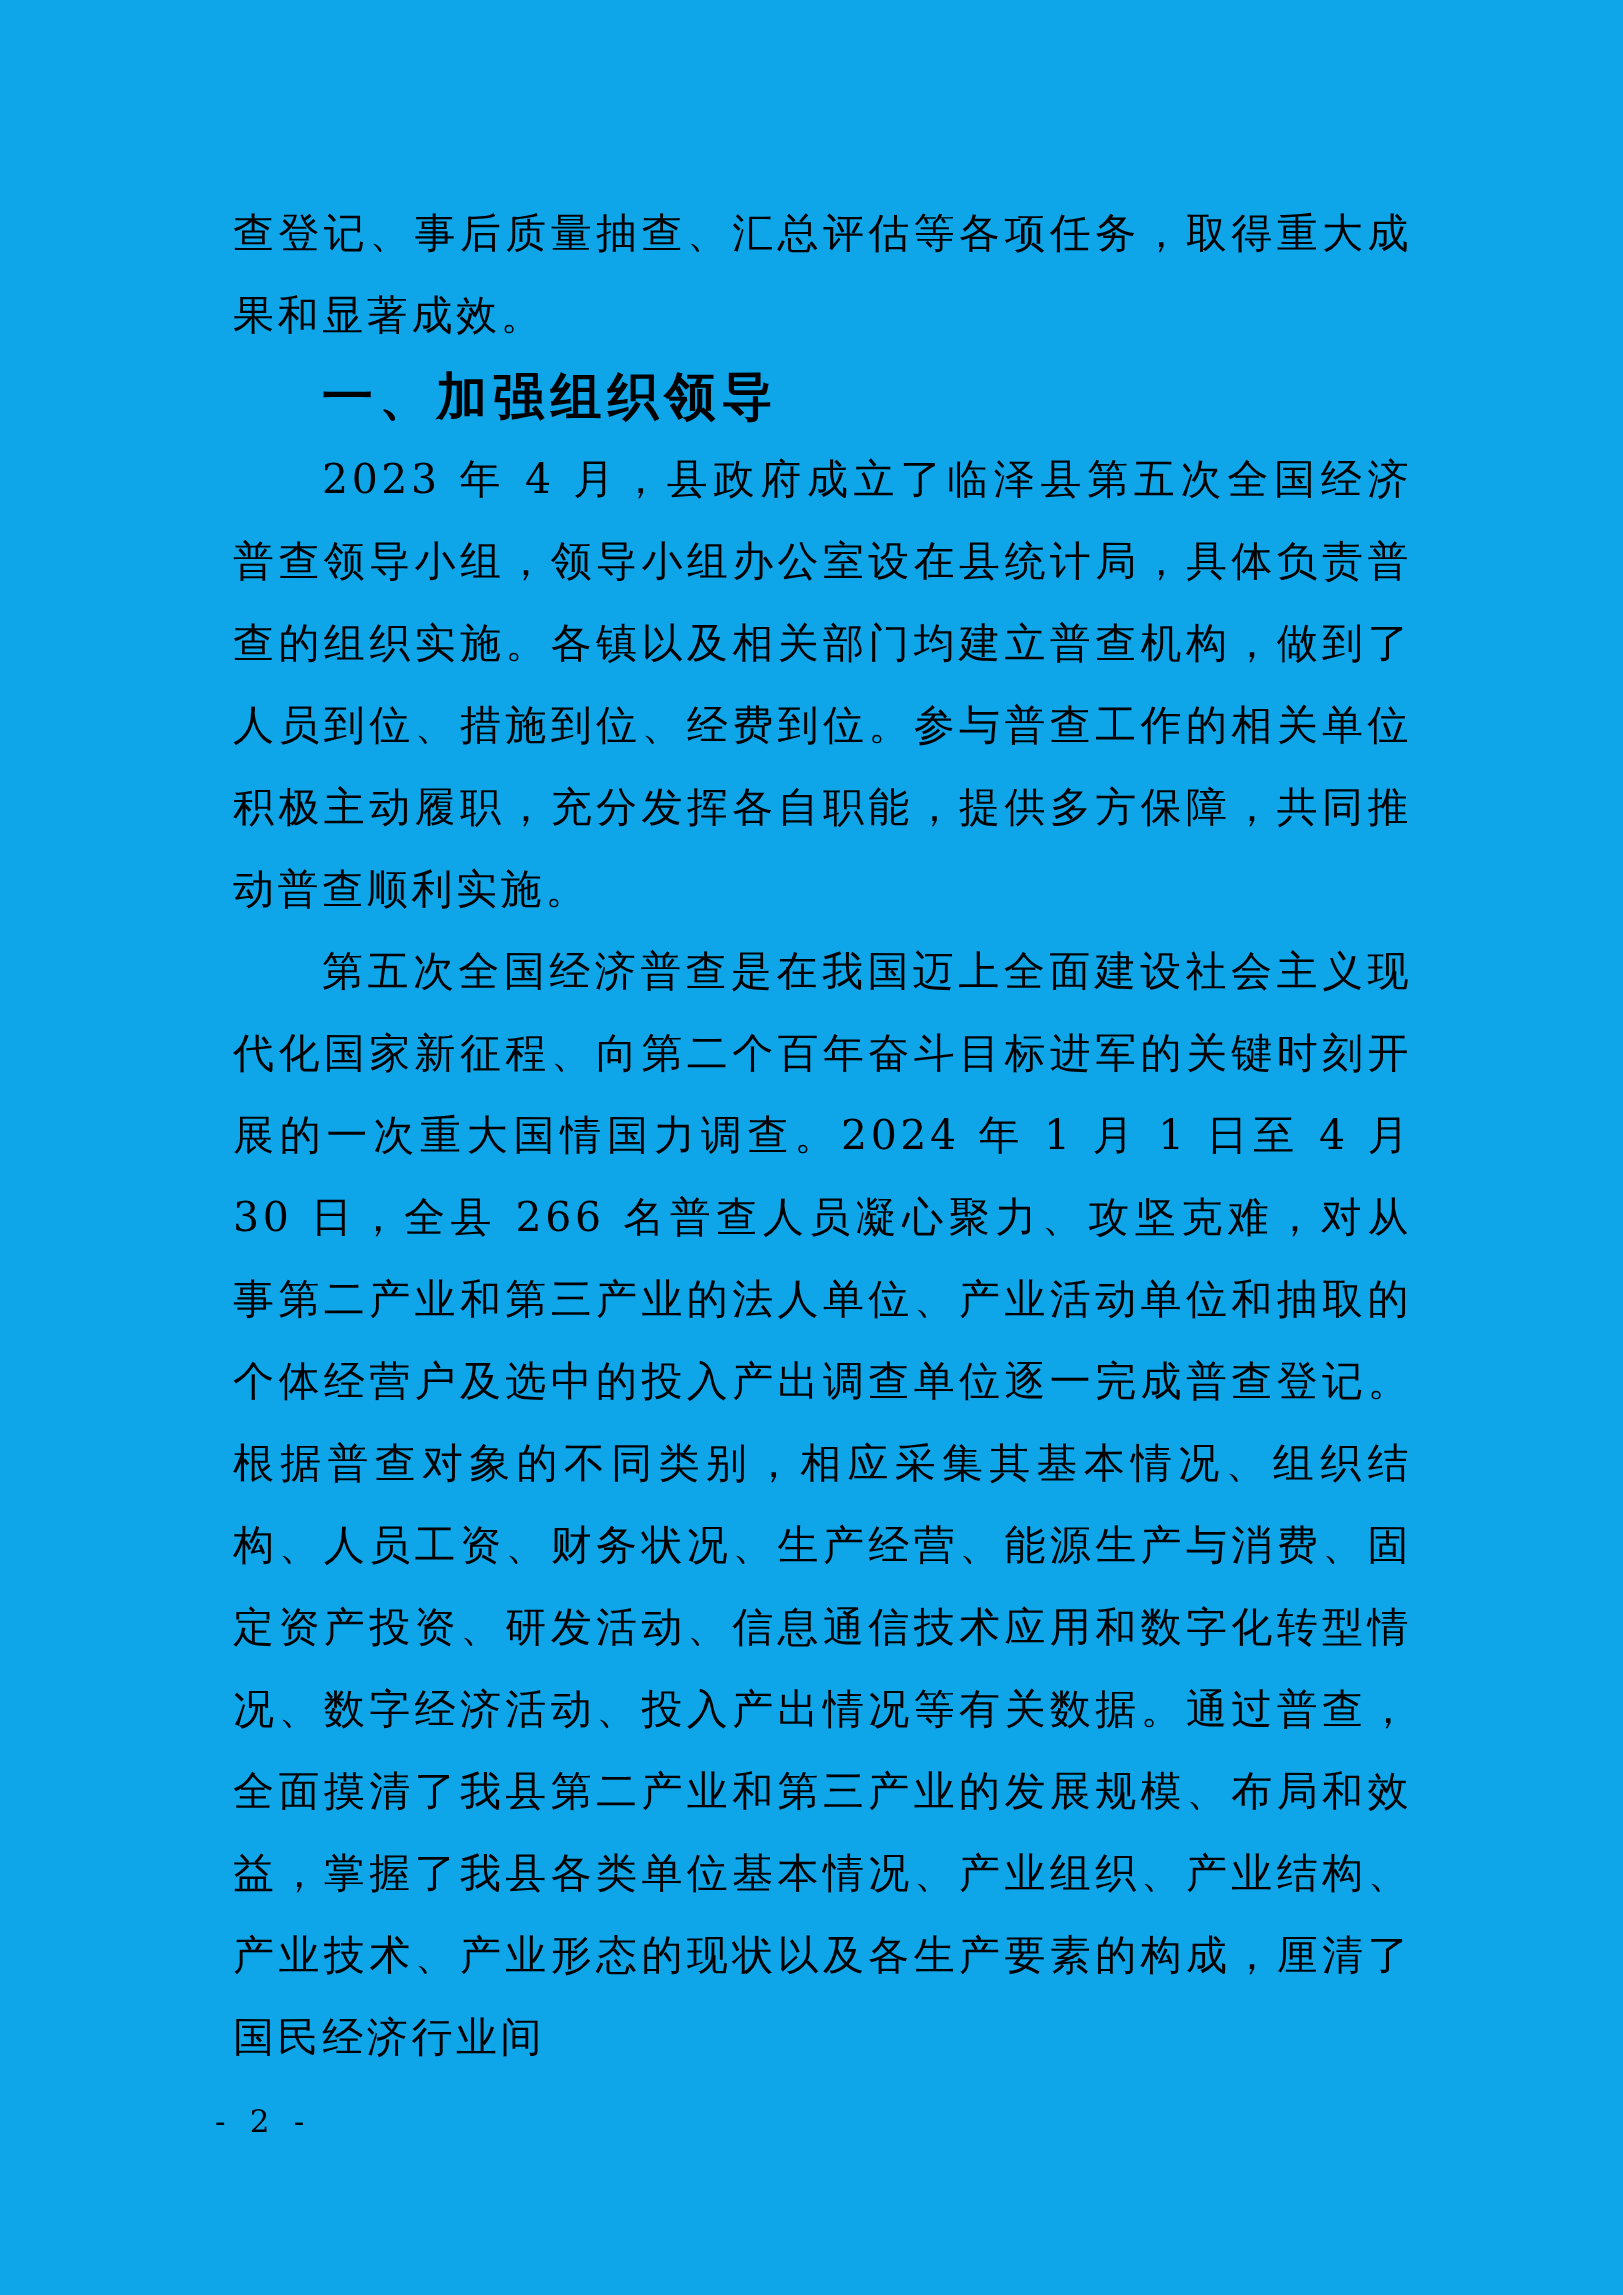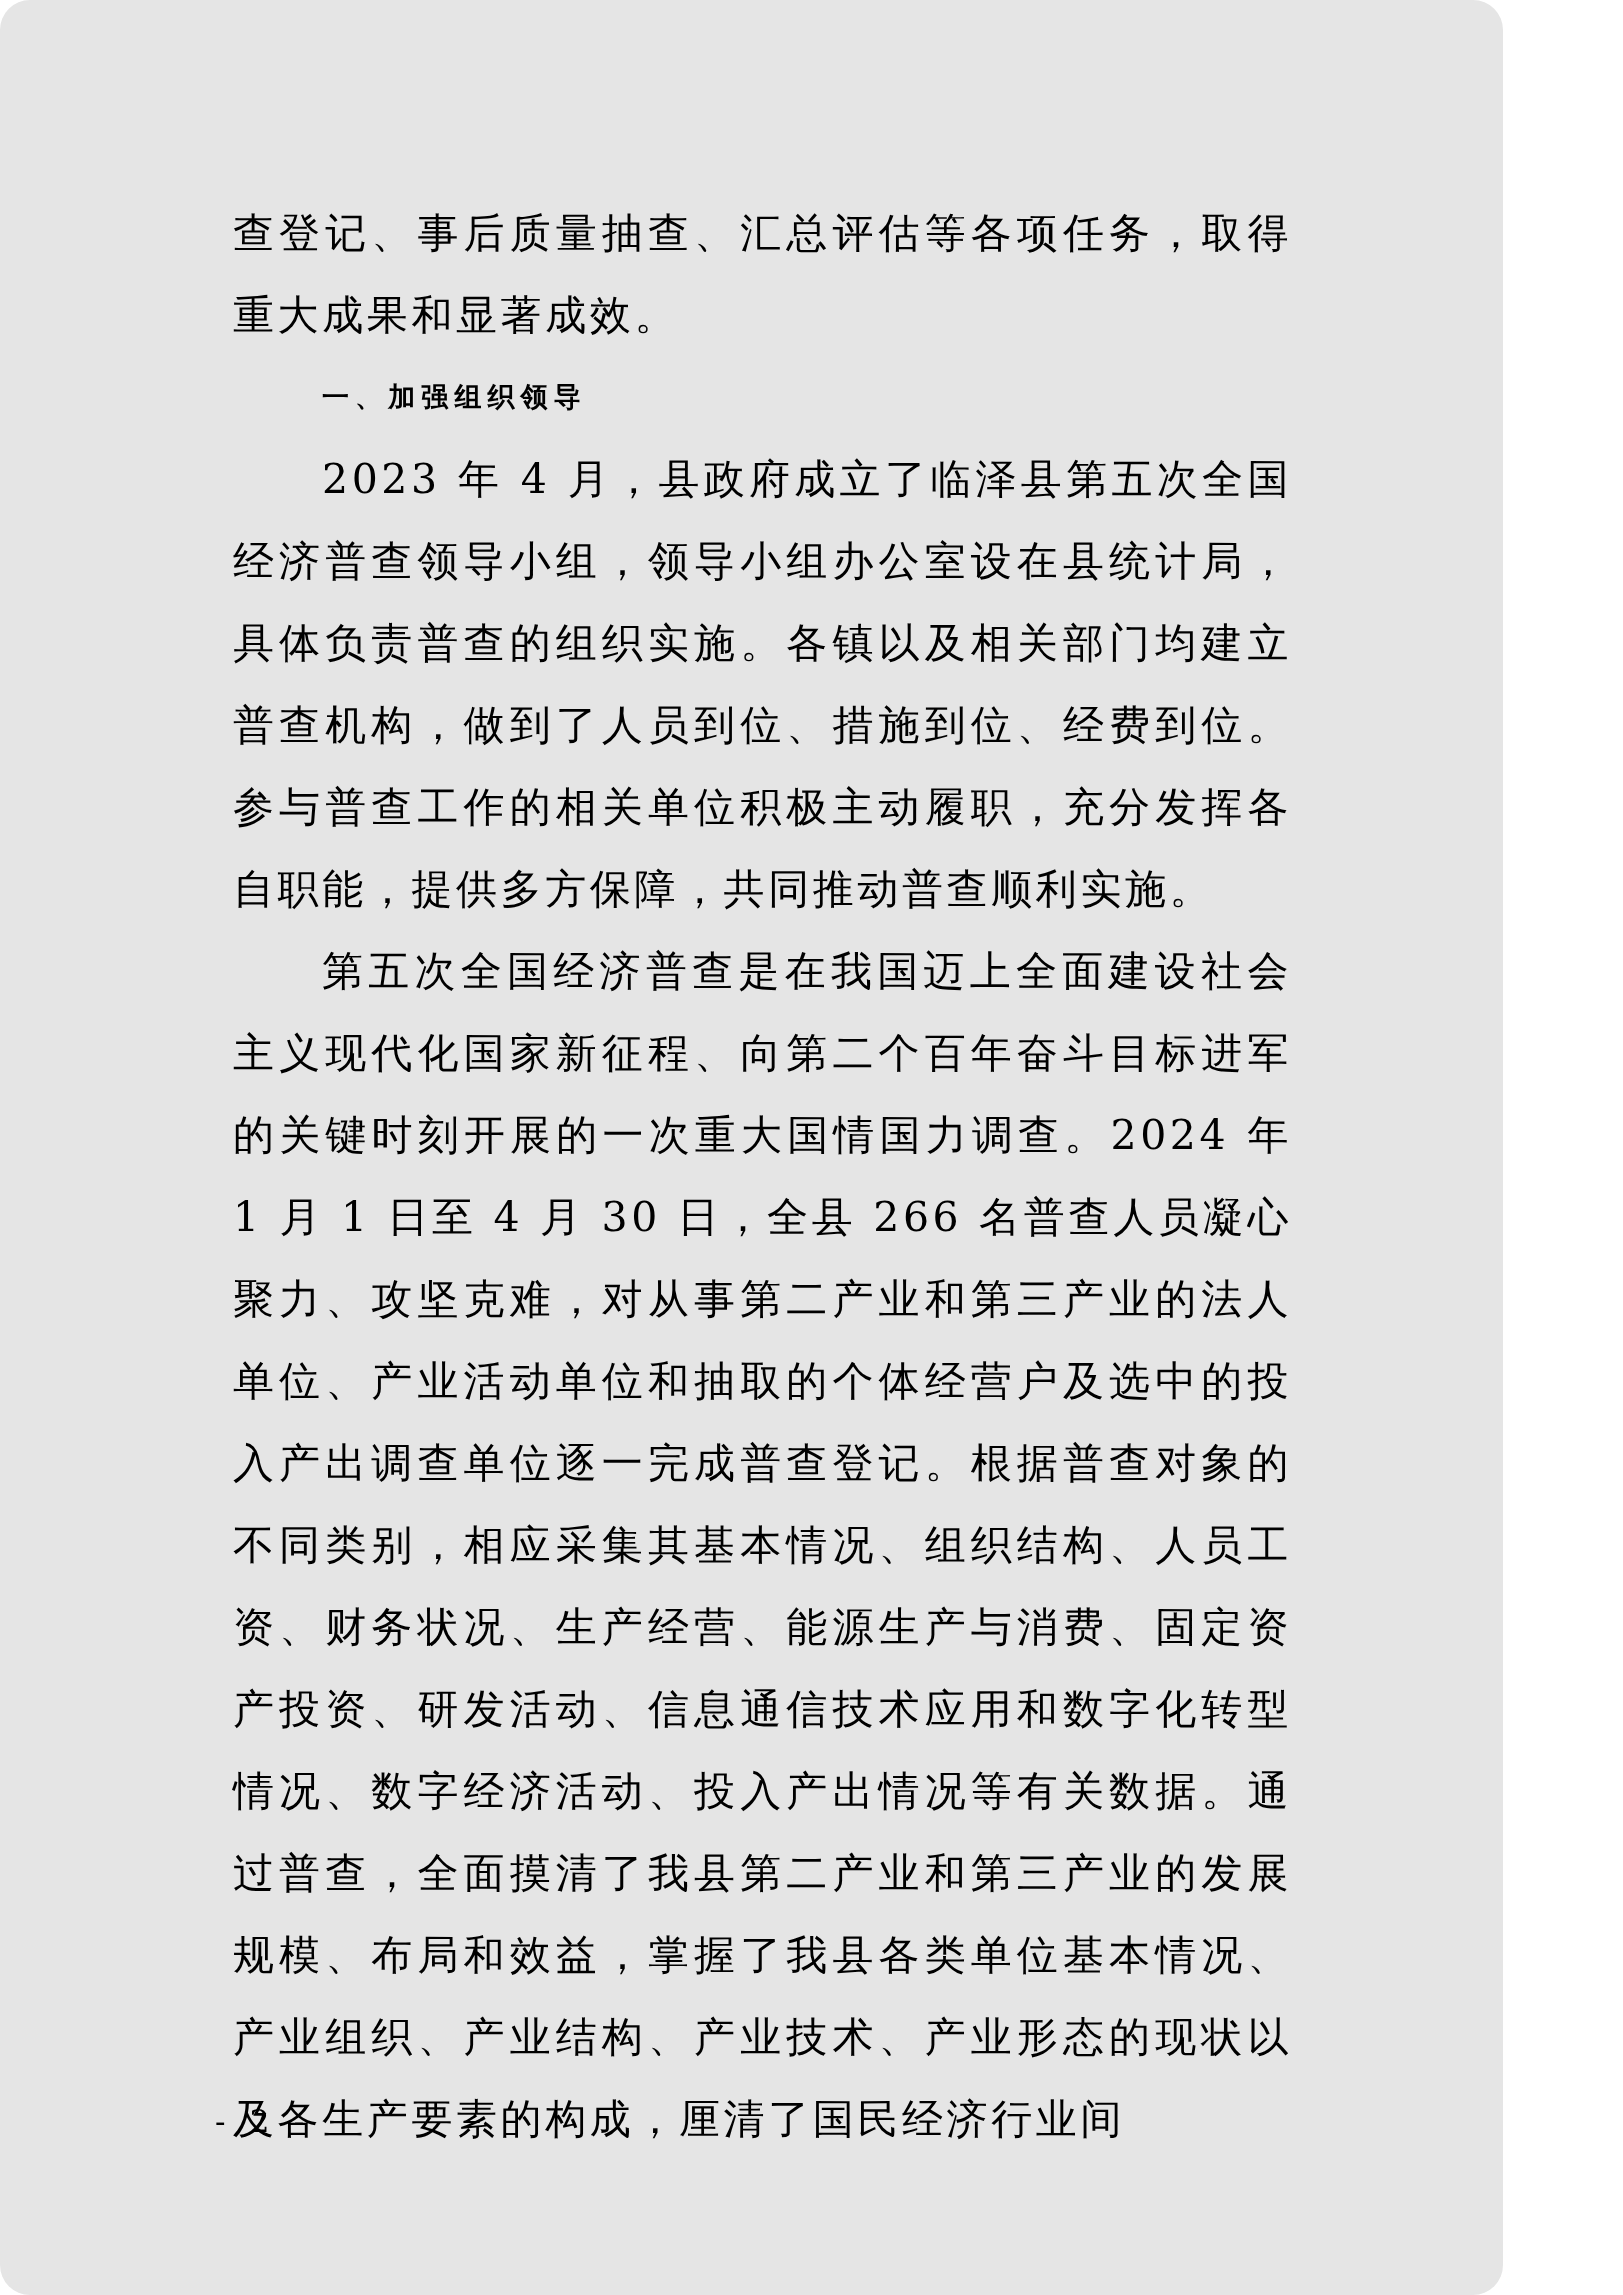--- a/index.html
+++ b/index.html
@@ -2,26 +2,25 @@
 <html style="font-size:8.2px"><head>
 <meta charset="utf-8">
 <style>
   html, body {
     margin: 0;
     padding: 0;
     background: #ffffff;
   }
   .page {
     position: relative;
-    width: 1503px;
+    width: 1623px;
     height: 2295px;
-    background: #e5e5e5;
+    background: #0ea5e9;
     color: #000000;
     overflow: hidden;
-    border-radius: 30px;
   }
   .body-text {
     position: absolute;
     left: 233px;
     right: 211px;
     top: 192px;
     font-family: "DejaVu Serif", "Liberation Serif", serif;
     font-size: 41px;
     line-height: 82px;
     letter-spacing: 3.6px;
@@ -31,21 +30,21 @@
   .body-text p, .body-text h2 {
     margin: 0;
     padding: 0;
   }
   .para-indent {
     text-indent: 89px;
   }
   .section-heading {
     font-family: "DejaVu Sans", "Liberation Sans", sans-serif;
     font-weight: bold;
-    font-size: 27px;
+    font-size: 51px;
     line-height: 82px;
     letter-spacing: 6.1px;
     text-indent: 89px;
     text-align: left;
   }
   .page-number {
     position: absolute;
     left: 215px;
     top: 2096px;
     font-family: "DejaVu Serif", "Liberation Serif", serif;

